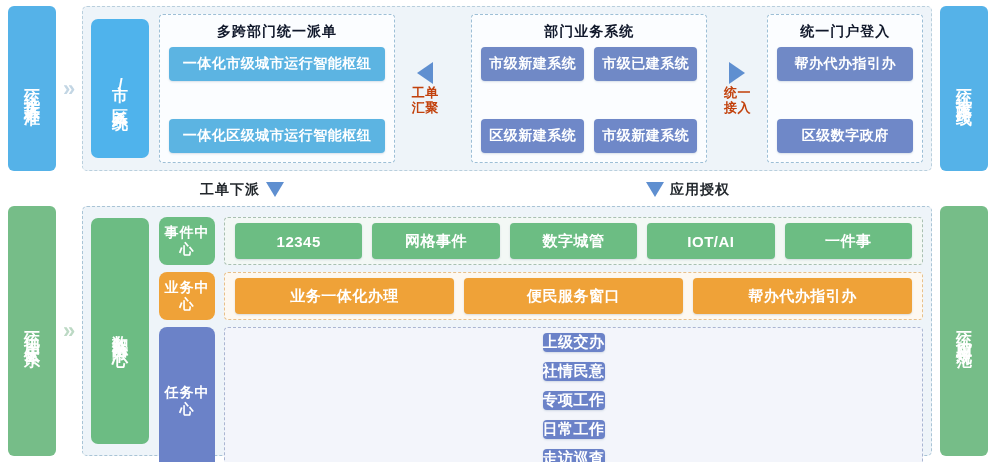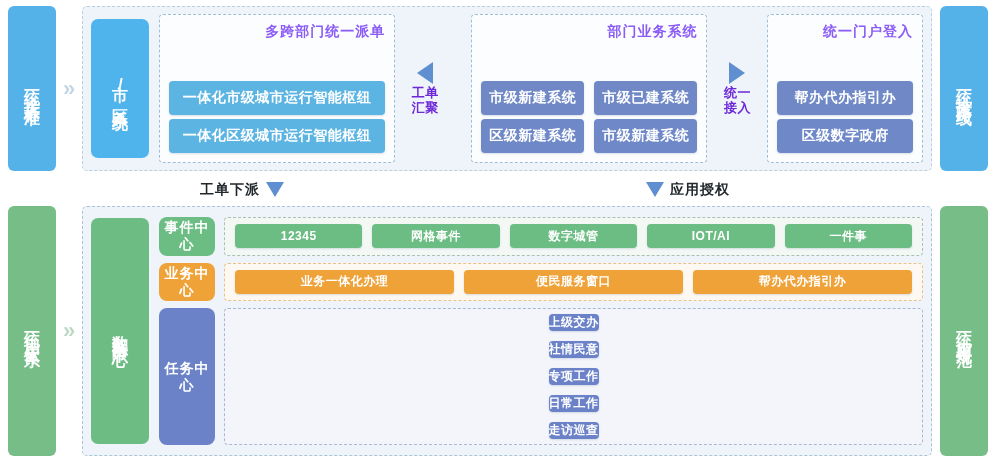--- a/index.html
+++ b/index.html
@@ -108,33 +108,33 @@
     border:1.5px dashed #9dbfd6;
     border-radius:4px;
     background:#fbfdff;
     box-sizing:border-box;
     padding:5px 9px 9px 9px;
     display:flex;
     flex-direction:column;
     min-width:0;
   }
   .group-title{
-    text-align:right;
+    text-align:center;
     font-size:14px;
-    color:#8b5cf6;
+    color:#0f172a;
     font-weight:bold;
     padding:3px 0 6px 0;
     letter-spacing:1px;
     white-space:nowrap;
   }
   .group-body{
     flex:1 1 auto;
     display:flex;
     flex-direction:column;
-    justify-content:flex-end;
+    justify-content:space-between;
     gap:4px;
   }
   .row2{display:flex;gap:10px;}
   .row2 > *{flex:1 1 0;min-width:0;}
 
   .chip{
     border-radius:4px;
     color:#ffffff;
     font-size:14px;
     font-weight:bold;
@@ -164,21 +164,21 @@
   }
   .arrow-h{
     width:0;height:0;
     border-top:11px solid transparent;
     border-bottom:11px solid transparent;
   }
   .arrow-left{border-right:16px solid #5f8fd0;}
   .arrow-right{border-left:16px solid #5f8fd0;}
   .conn-label{
     font-size:13px;
-    color:#6d28d9;
+    color:#c2410c;
     font-weight:bold;
     line-height:1.15;
     text-align:center;
     letter-spacing:0.5px;
   }
 
   
   .midband{
     height:29px;
     position:relative;
@@ -254,21 +254,21 @@
     display:flex;
     align-items:center;
     gap:10px;
     padding:5px 10px;
     box-sizing:border-box;
     min-width:0;
   }
   .track-green{border-color:#a9c0b2;background:#f3f8f5;}
   .track-orange{border-color:#e8c08a;background:#fdf8f1;}
   .track-blue{border-color:#aab6d2;background:#f3f5fb;flex-direction:column;}
-  .row-track > .chip{flex:1 1 0;height:24px;font-size:12px;}
+  .row-track > .chip{flex:1 1 0;height:36px;font-size:15px;}
 
   .spacer-cell{flex:0 0 58px;}
 </style>
 </head>
 <body>
 
 <div class="page">
 
   <div class="band band-top">
 

